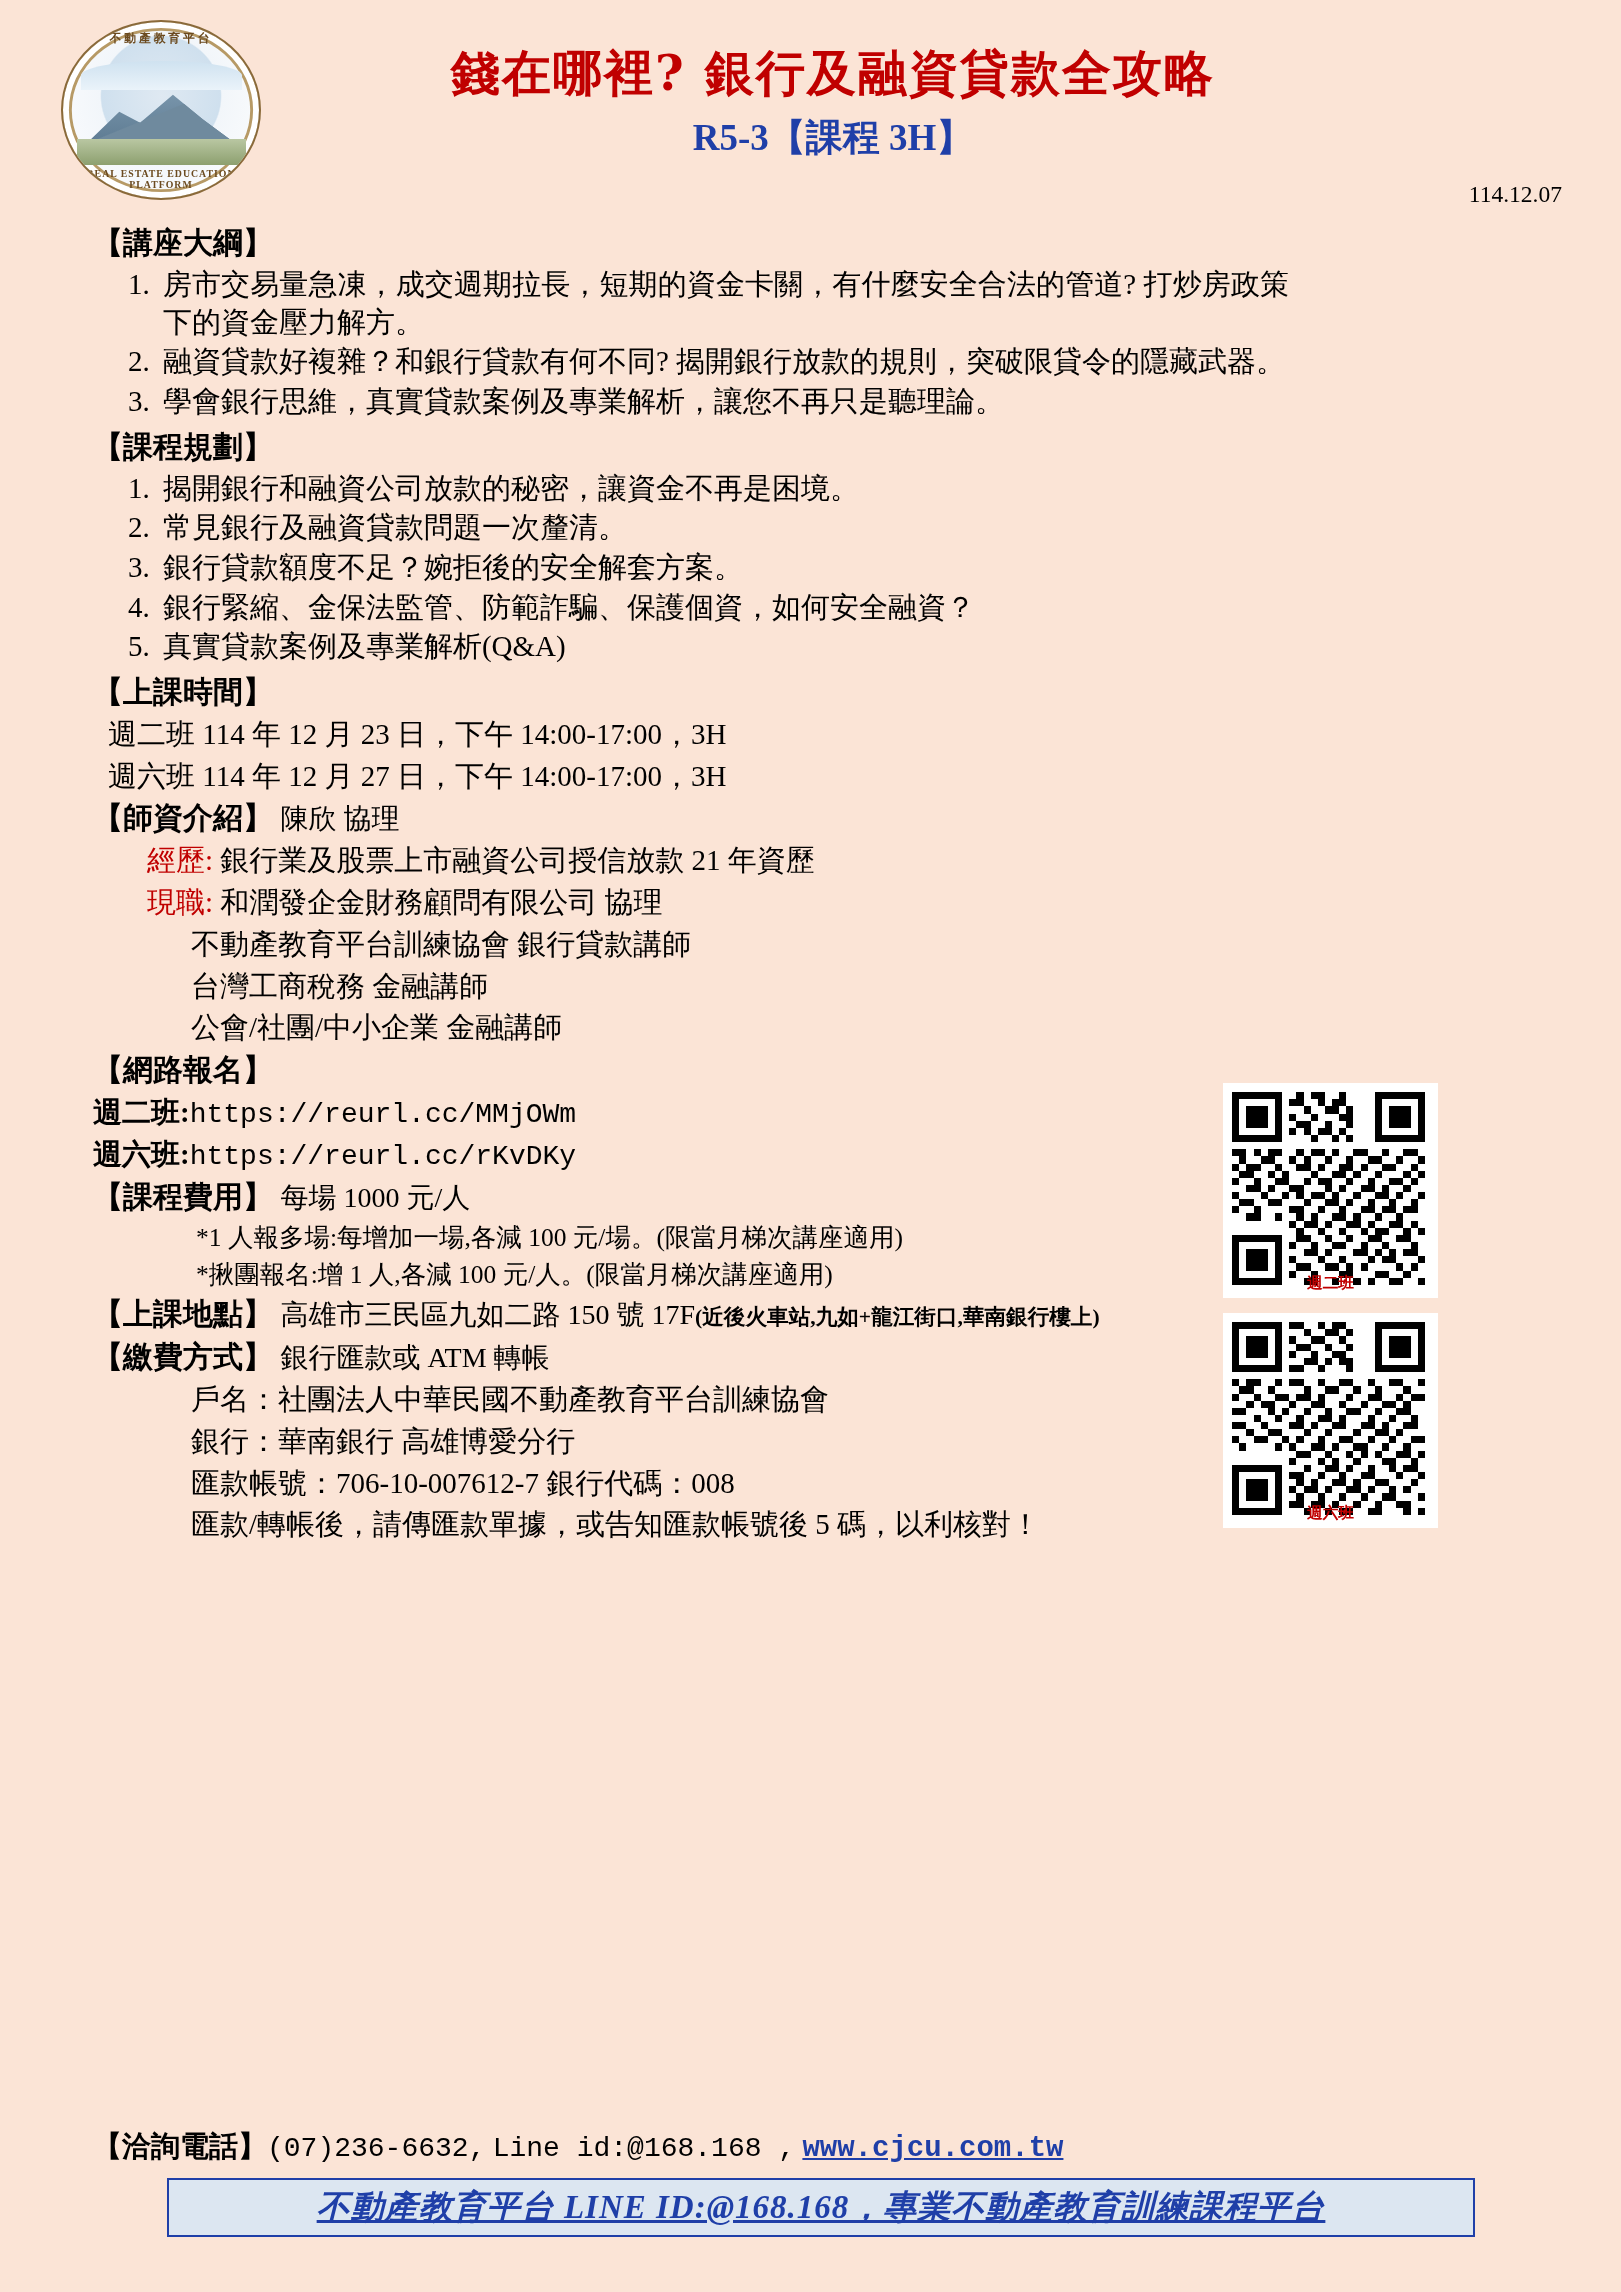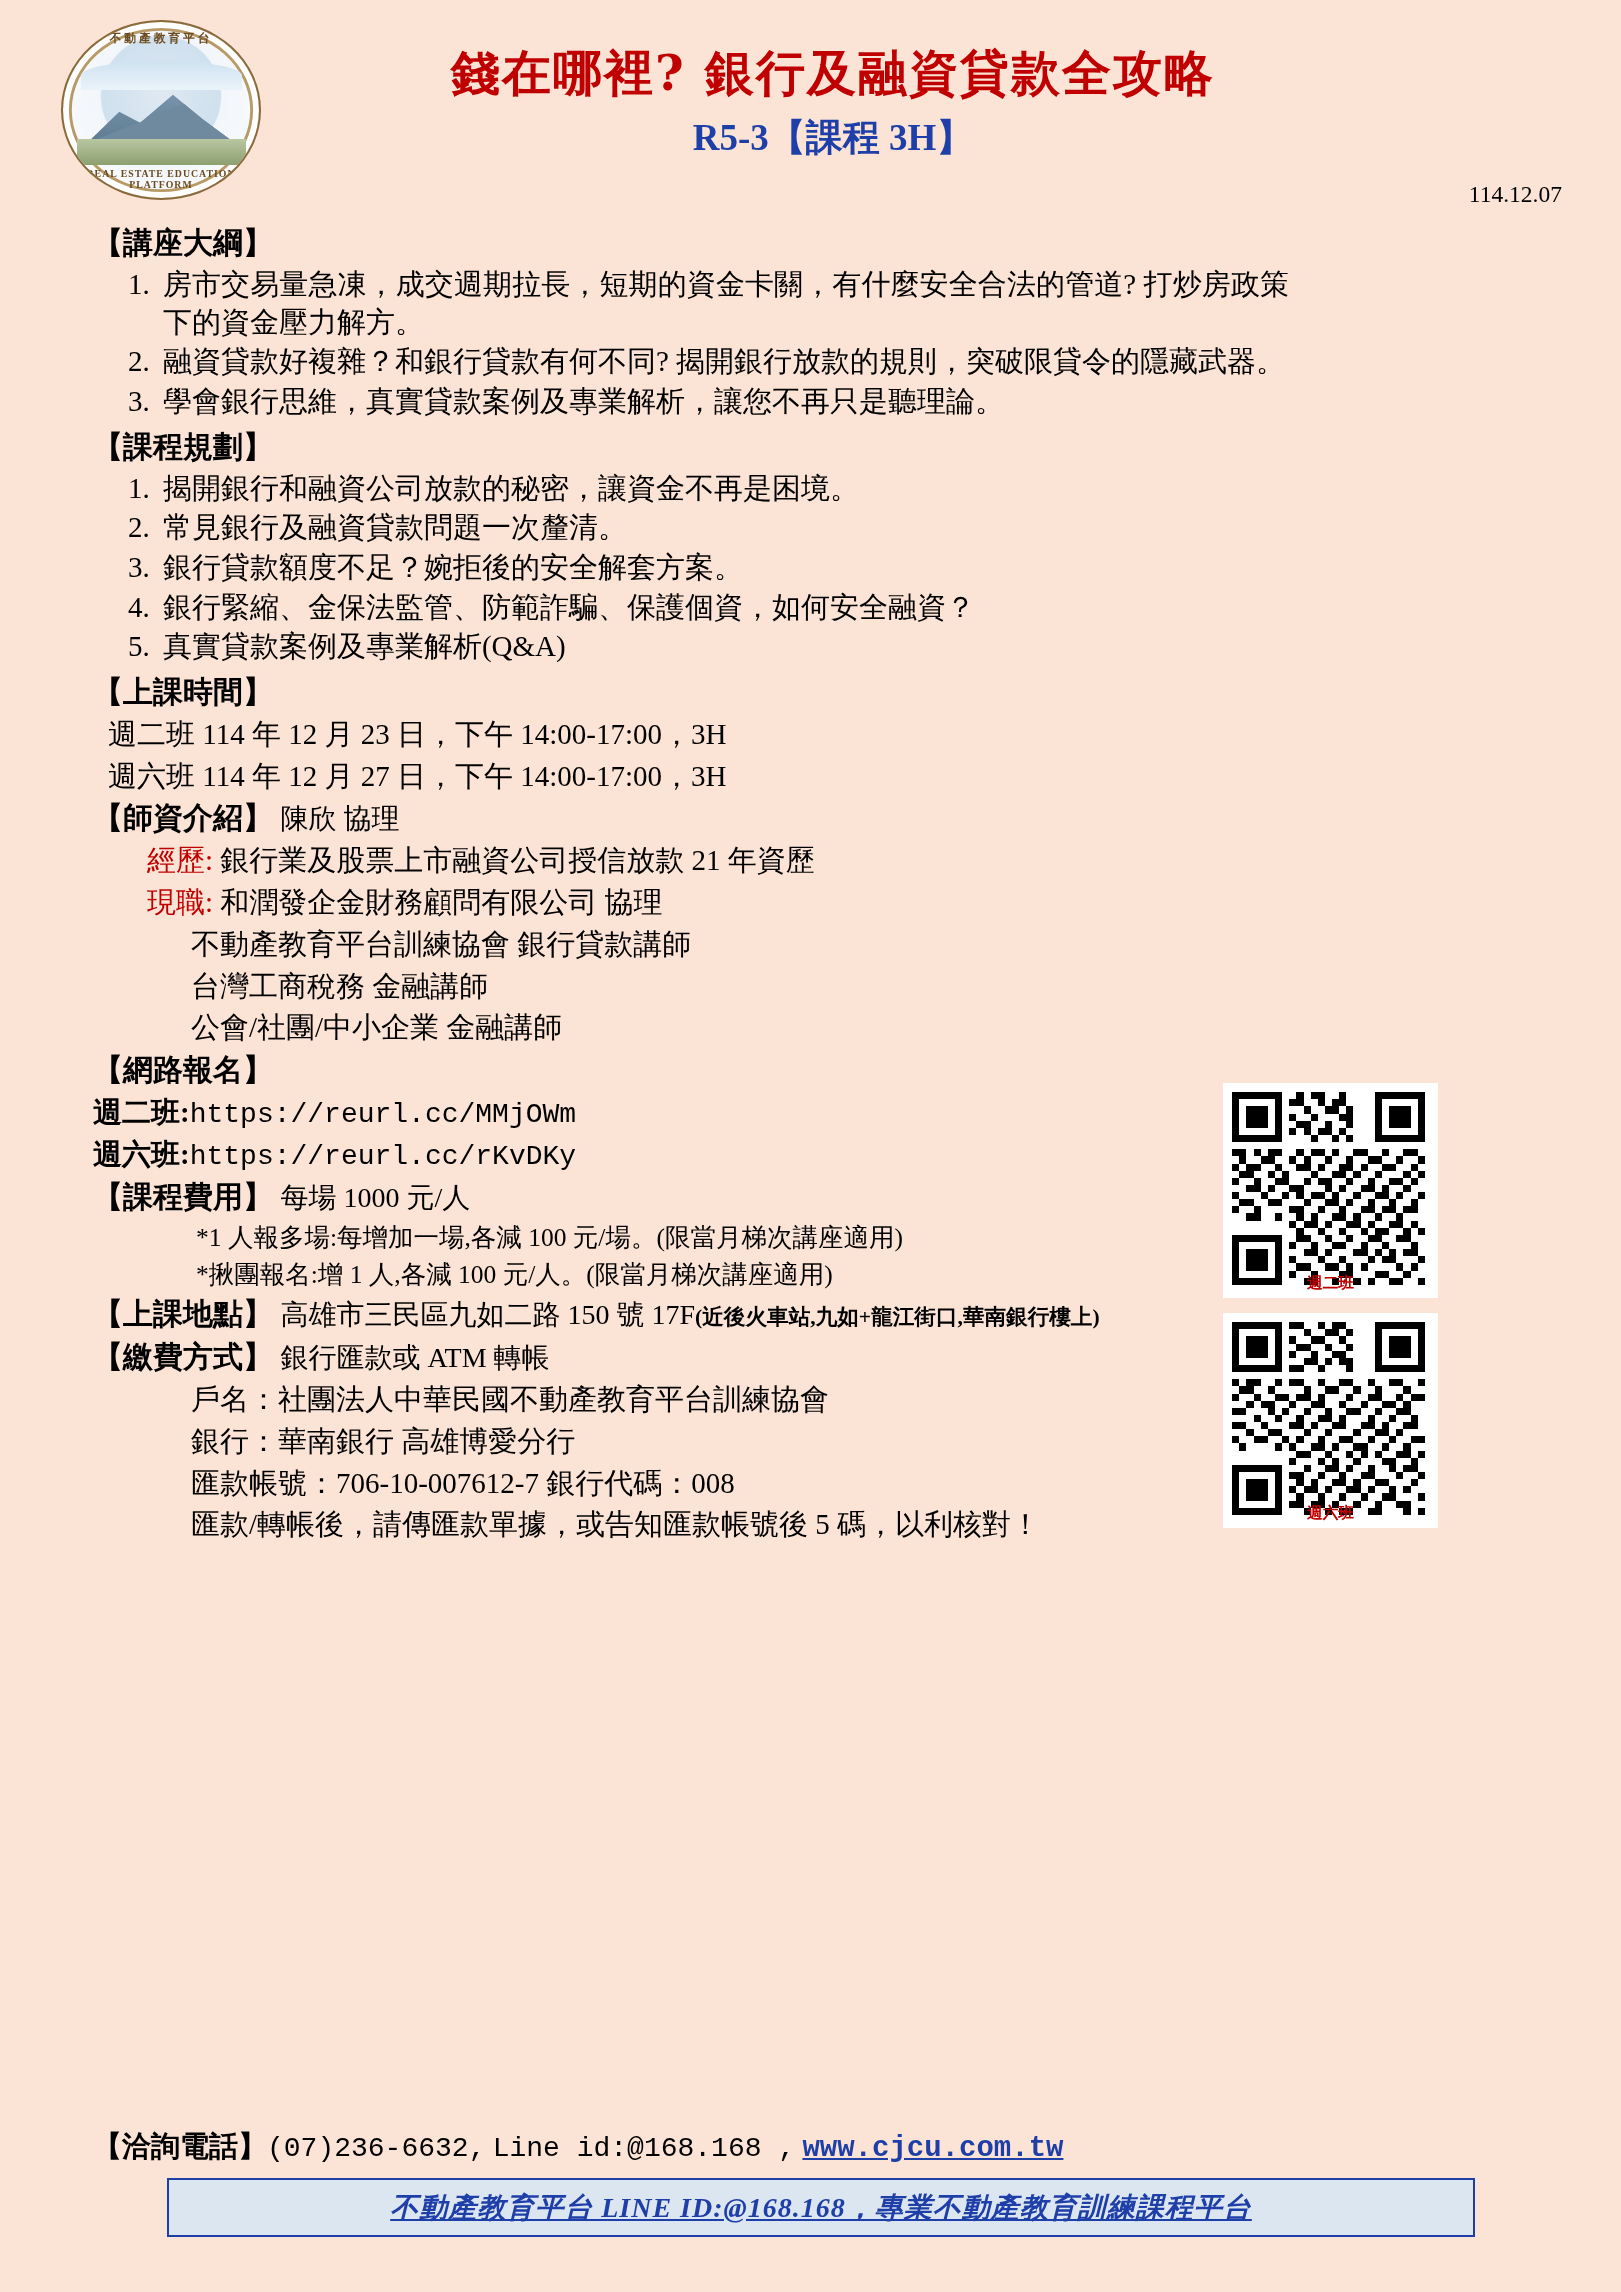--- a/index.html
+++ b/index.html
@@ -109,21 +109,21 @@
     position:absolute;left:93px;top:2127px;font-size:29px;font-weight:bold;
   }
   .phone .norm{font-weight:normal;font-family:"Liberation Mono",monospace;font-size:28px;}
   .phone .web{color:#1f3fa8;text-decoration:underline;font-family:"Liberation Mono",monospace;}
   .banner{
     position:absolute;left:167px;top:2178px;width:1304px;height:55px;
     background:#dce6f1;border:2px solid #1f3fa8;
     display:flex;align-items:center;justify-content:center;
   }
   .banner span{
-    font-size:28px;font-weight:bold;font-style:italic;color:#1f3fa8;
+    font-size:33px;font-weight:bold;font-style:italic;color:#1f3fa8;
     text-decoration:underline;letter-spacing:1px;
   }
 </style>
 </head>
 <body>
 
 <div class="page">
 
   <div class="logo">
     <div class="sky"></div>

